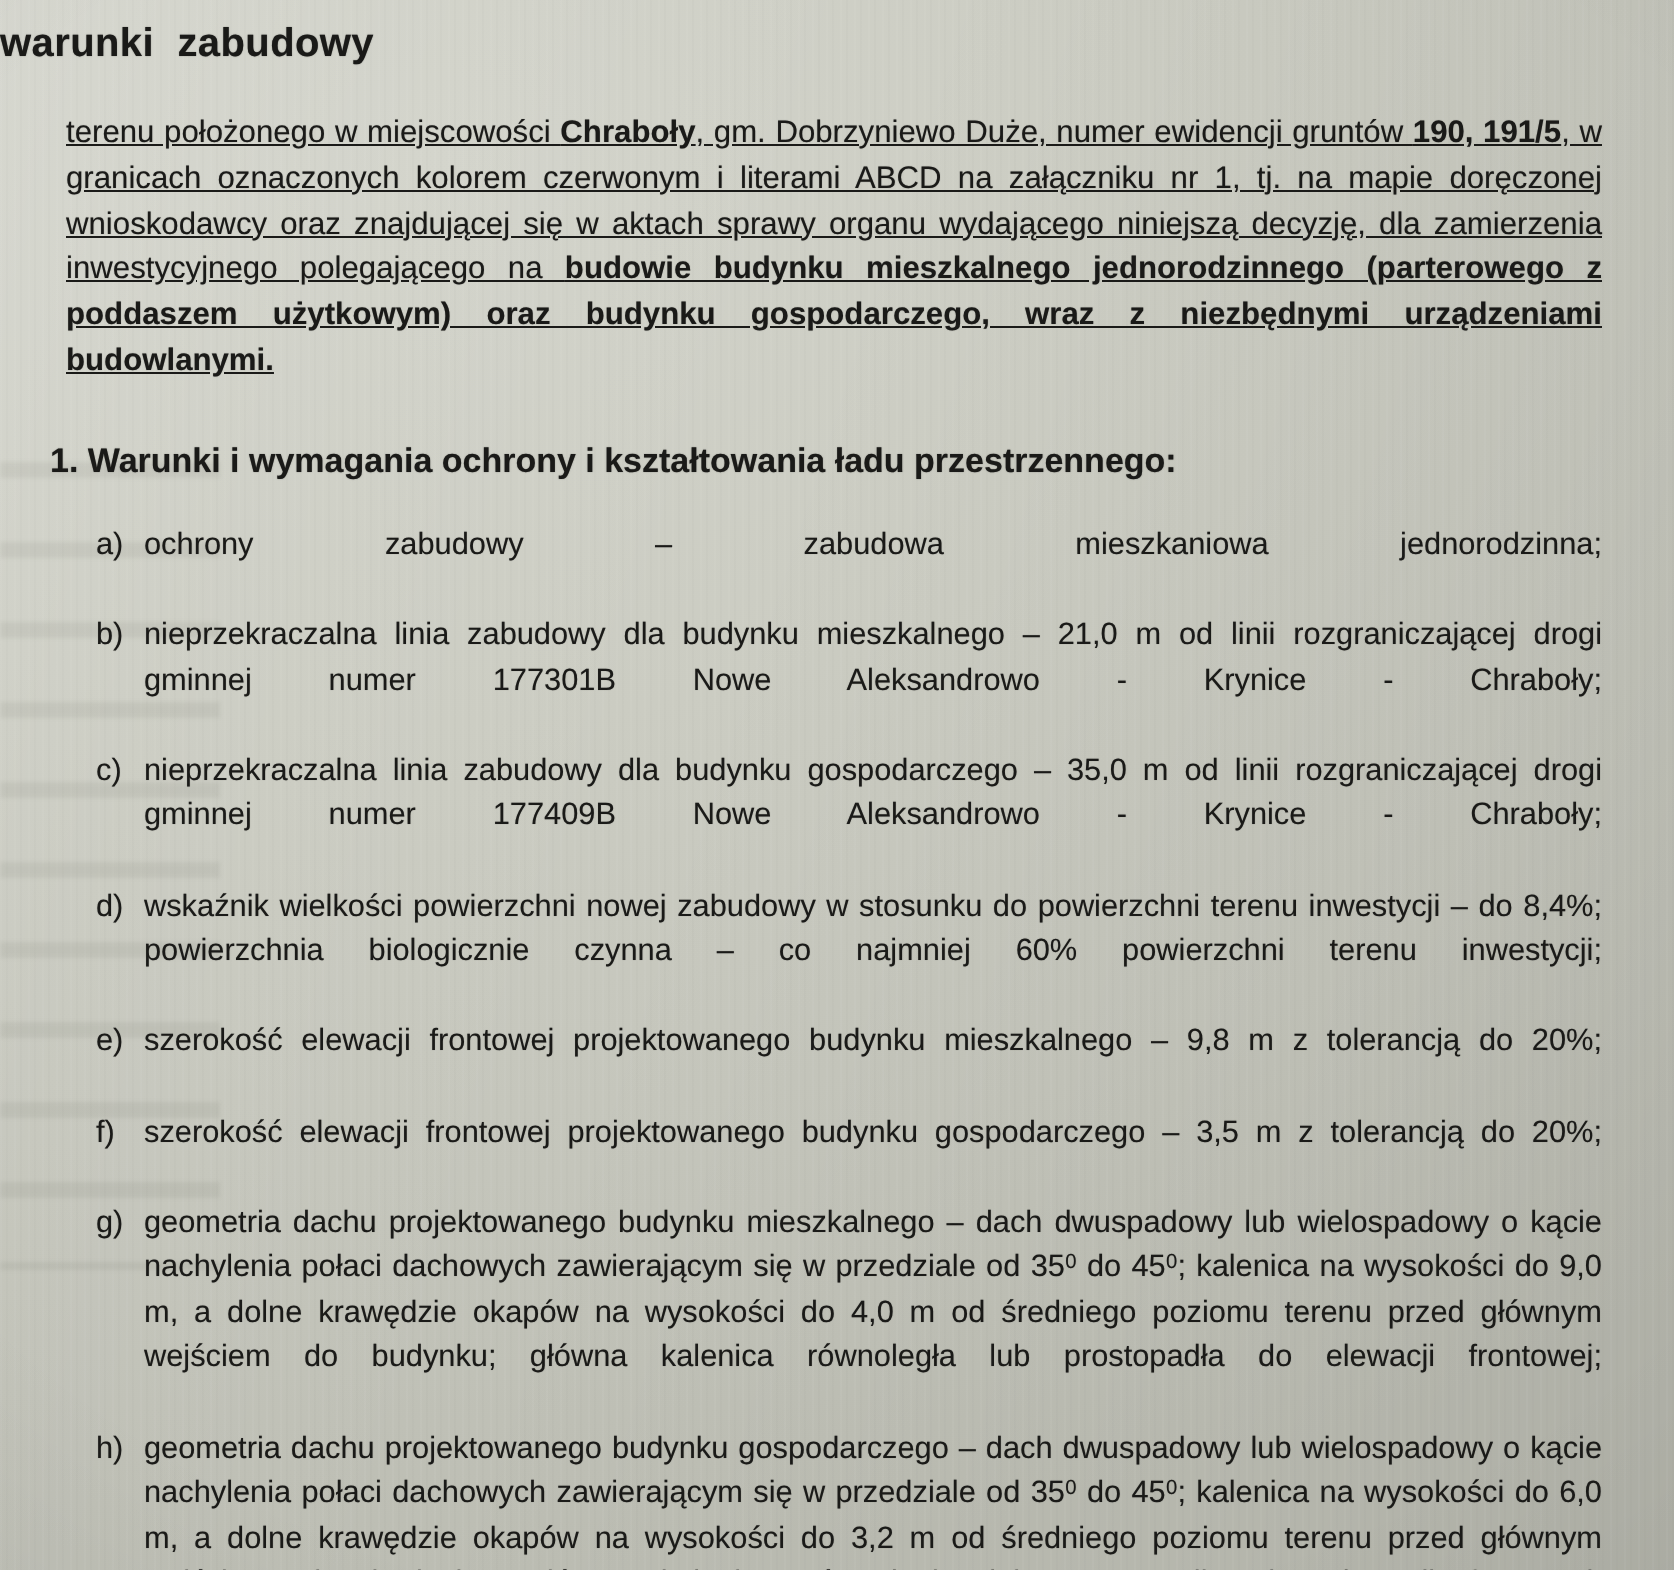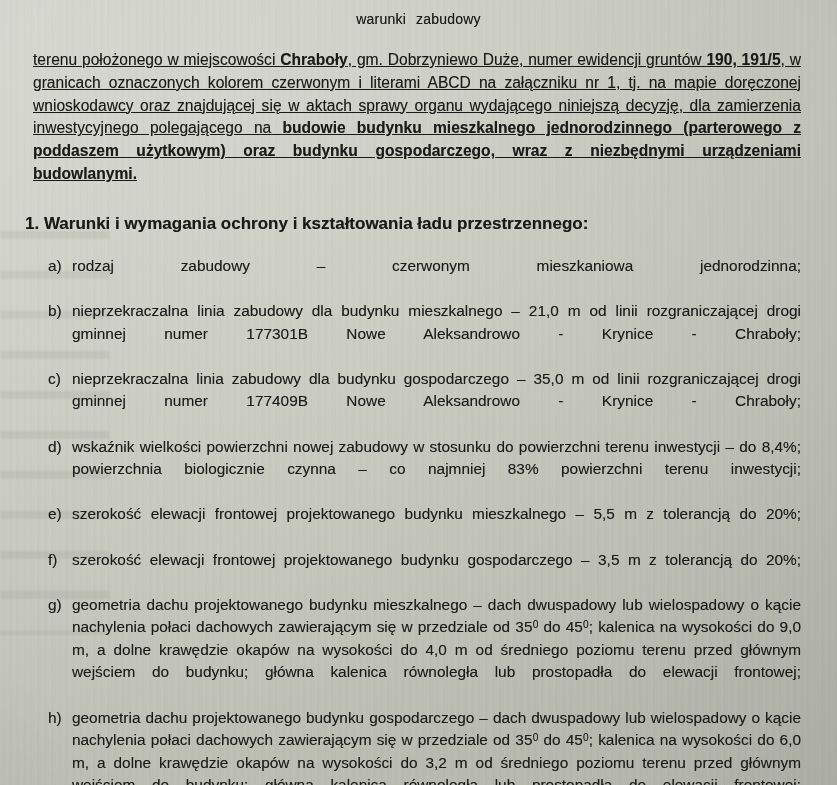--- a/index.html
+++ b/index.html
@@ -78,23 +78,23 @@
 
   #content {
     position: relative;
     z-index: 3;
   }
 
   
   .doc-title {
     margin: 0;
     padding: 11px 0 0 0;
-    text-align: center;
-    font-size: 14px;
-    font-weight: normal;
+    text-align: left;
+    font-size: 20px;
+    font-weight: bold;
     letter-spacing: 0.2px;
     word-spacing: 6px;
     text-shadow: 0 0 0.6px rgba(26,26,24,.55);
   }
 
   .lead {
     margin: 0;
     padding: 22px 36px 0 33px;
     font-size: 15.6px;
     line-height: 22.8px;
@@ -165,41 +165,41 @@
     <h1 class="doc-title">warunki  zabudowy</h1>
 
     <p class="lead"><span>terenu położonego w miejscowości </span><b>Chraboły</b><span>, gm. Dobrzyniewo Duże, numer ewidencji gruntów </span><b>190, 191/5</b><span>, w granicach oznaczonych kolorem czerwonym i literami ABCD na załączniku nr 1, tj. na mapie doręczonej wnioskodawcy oraz znajdującej się w aktach sprawy organu wydającego niniejszą decyzję, dla zamierzenia inwestycyjnego polegającego na </span><b>budowie budynku mieszkalnego jednorodzinnego (parterowego z poddaszem użytkowym) oraz budynku gospodarczego, wraz z niezbędnymi urządzeniami budowlanymi.</b></p>
 
     <h2 class="section-heading">1. Warunki i wymagania ochrony i kształtowania ładu przestrzennego:</h2>
 
     <ol class="items">
 
       <li>
         <span class="marker">a)</span>
-        <span class="txt">rodzaj zabudowy – czerwonym mieszkaniowa jednorodzinna;</span>
+        <span class="txt">ochrony zabudowy – zabudowa mieszkaniowa jednorodzinna;</span>
       </li>
 
       <li>
         <span class="marker">b)</span>
         <span class="txt">nieprzekraczalna linia zabudowy dla budynku mieszkalnego – 21,0 m od linii rozgraniczającej drogi gminnej numer 177301B Nowe Aleksandrowo - Krynice - Chraboły;</span>
       </li>
 
       <li>
         <span class="marker">c)</span>
         <span class="txt">nieprzekraczalna linia zabudowy dla budynku gospodarczego – 35,0 m od linii rozgraniczającej drogi gminnej numer 177409B Nowe Aleksandrowo - Krynice - Chraboły;</span>
       </li>
 
       <li>
         <span class="marker">d)</span>
-        <span class="txt">wskaźnik wielkości powierzchni nowej zabudowy w stosunku do powierzchni terenu inwestycji – do 8,4%; powierzchnia biologicznie czynna – co najmniej 83% powierzchni terenu inwestycji;</span>
+        <span class="txt">wskaźnik wielkości powierzchni nowej zabudowy w stosunku do powierzchni terenu inwestycji – do 8,4%; powierzchnia biologicznie czynna – co najmniej 60% powierzchni terenu inwestycji;</span>
       </li>
 
       <li>
         <span class="marker">e)</span>
-        <span class="txt">szerokość elewacji frontowej projektowanego budynku mieszkalnego – 5,5 m z tolerancją do 20%;</span>
+        <span class="txt">szerokość elewacji frontowej projektowanego budynku mieszkalnego – 9,8 m z tolerancją do 20%;</span>
       </li>
 
       <li>
         <span class="marker">f)</span>
         <span class="txt">szerokość elewacji frontowej projektowanego budynku gospodarczego – 3,5 m z tolerancją do 20%;</span>
       </li>
 
       <li>
         <span class="marker">g)</span>
         <span class="txt"><span>geometria dachu projektowanego budynku mieszkalnego – dach dwuspadowy lub wielospadowy o kącie nachylenia połaci dachowych zawierającym się w przedziale od 35</span><sup class="sup-zero">0</sup><span> do 45</span><sup class="sup-zero">0</sup><span>; kalenica na wysokości do 9,0 m, a dolne krawędzie okapów na wysokości do 4,0 m od średniego poziomu terenu przed głównym wejściem do budynku; główna kalenica równoległa lub prostopadła do elewacji frontowej;</span></span>

